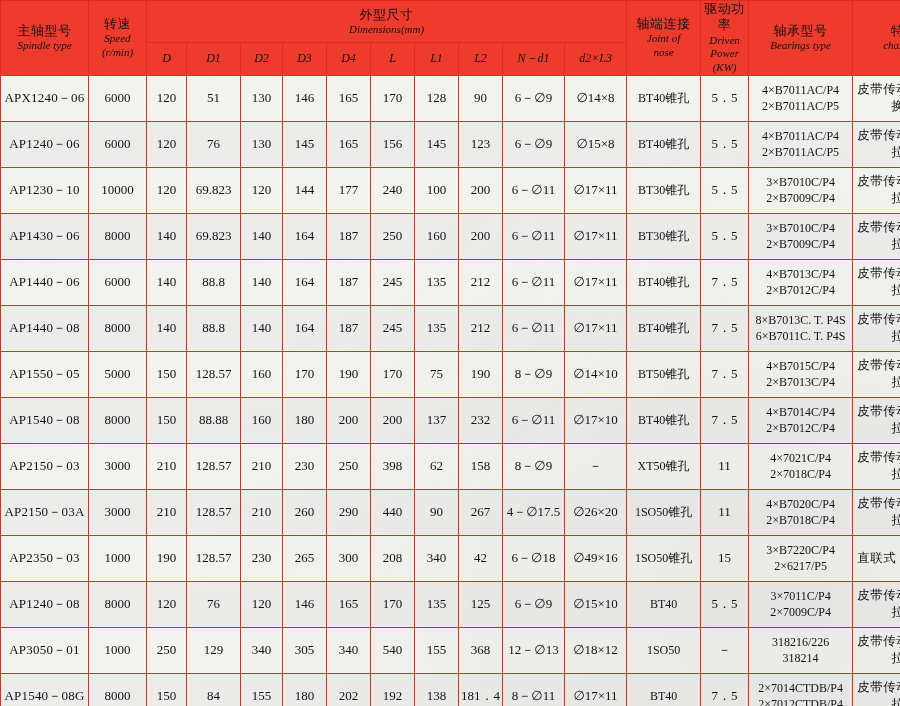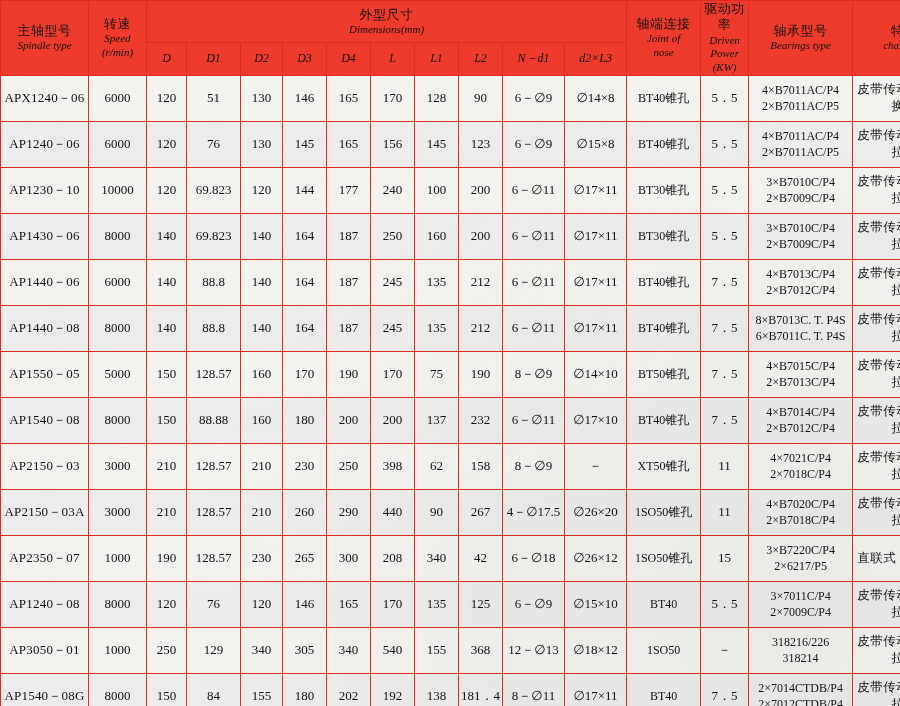--- a/index.html
+++ b/index.html
@@ -367,32 +367,32 @@
           <td>∅26×20</td>
           <td class="nose">1SO50锥孔</td>
           <td>11</td>
           <td class="bearings">
             <span class="bline">4×B7020C/P4</span>
             <span class="bline">2×B7018C/P4</span>
           </td>
           <td class="character">皮带传动式  带松拉刀</td>
         </tr>
         <tr>
-          <td class="model">AP2350－07</td>
+          <td class="model">AP2350－03</td>
           <td>1000</td>
           <td>190</td>
           <td>128.57</td>
           <td>230</td>
           <td>265</td>
           <td>300</td>
           <td>208</td>
           <td>340</td>
           <td>42</td>
           <td>6－∅18</td>
-          <td>∅26×12</td>
+          <td>∅49×16</td>
           <td class="nose">1SO50锥孔</td>
           <td>15</td>
           <td class="bearings">
             <span class="bline">3×B7220C/P4</span>
             <span class="bline">2×6217/P5</span>
           </td>
           <td class="character">直联式    带松拉刀</td>
         </tr>
         <tr>
           <td class="model">AP1240－08</td>

